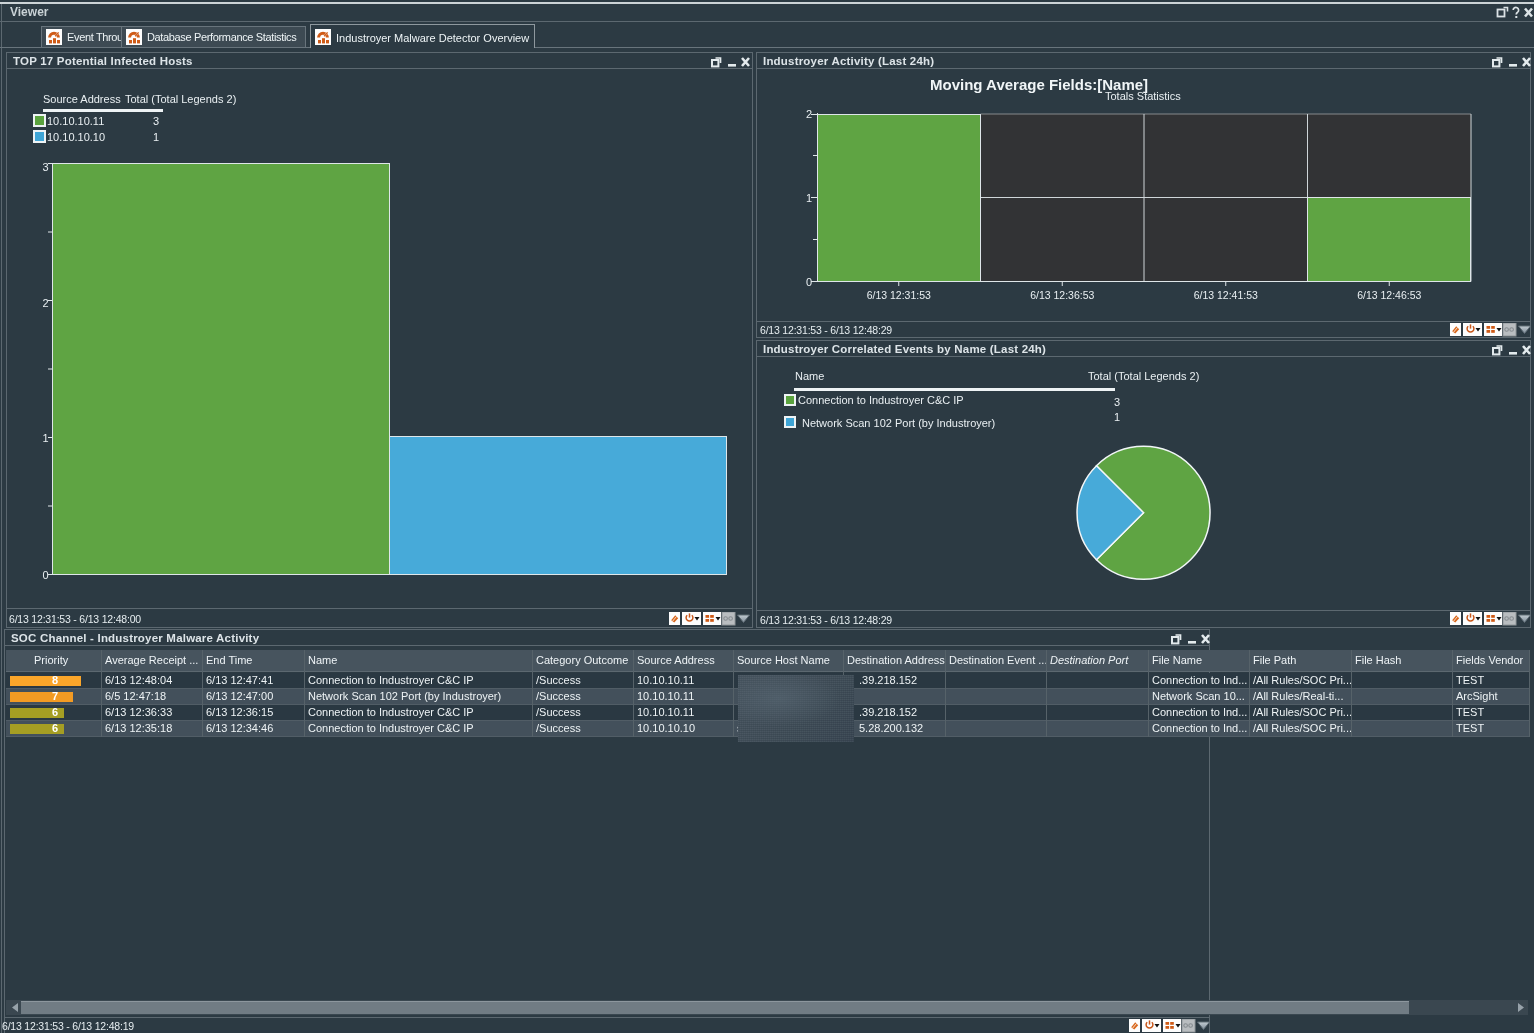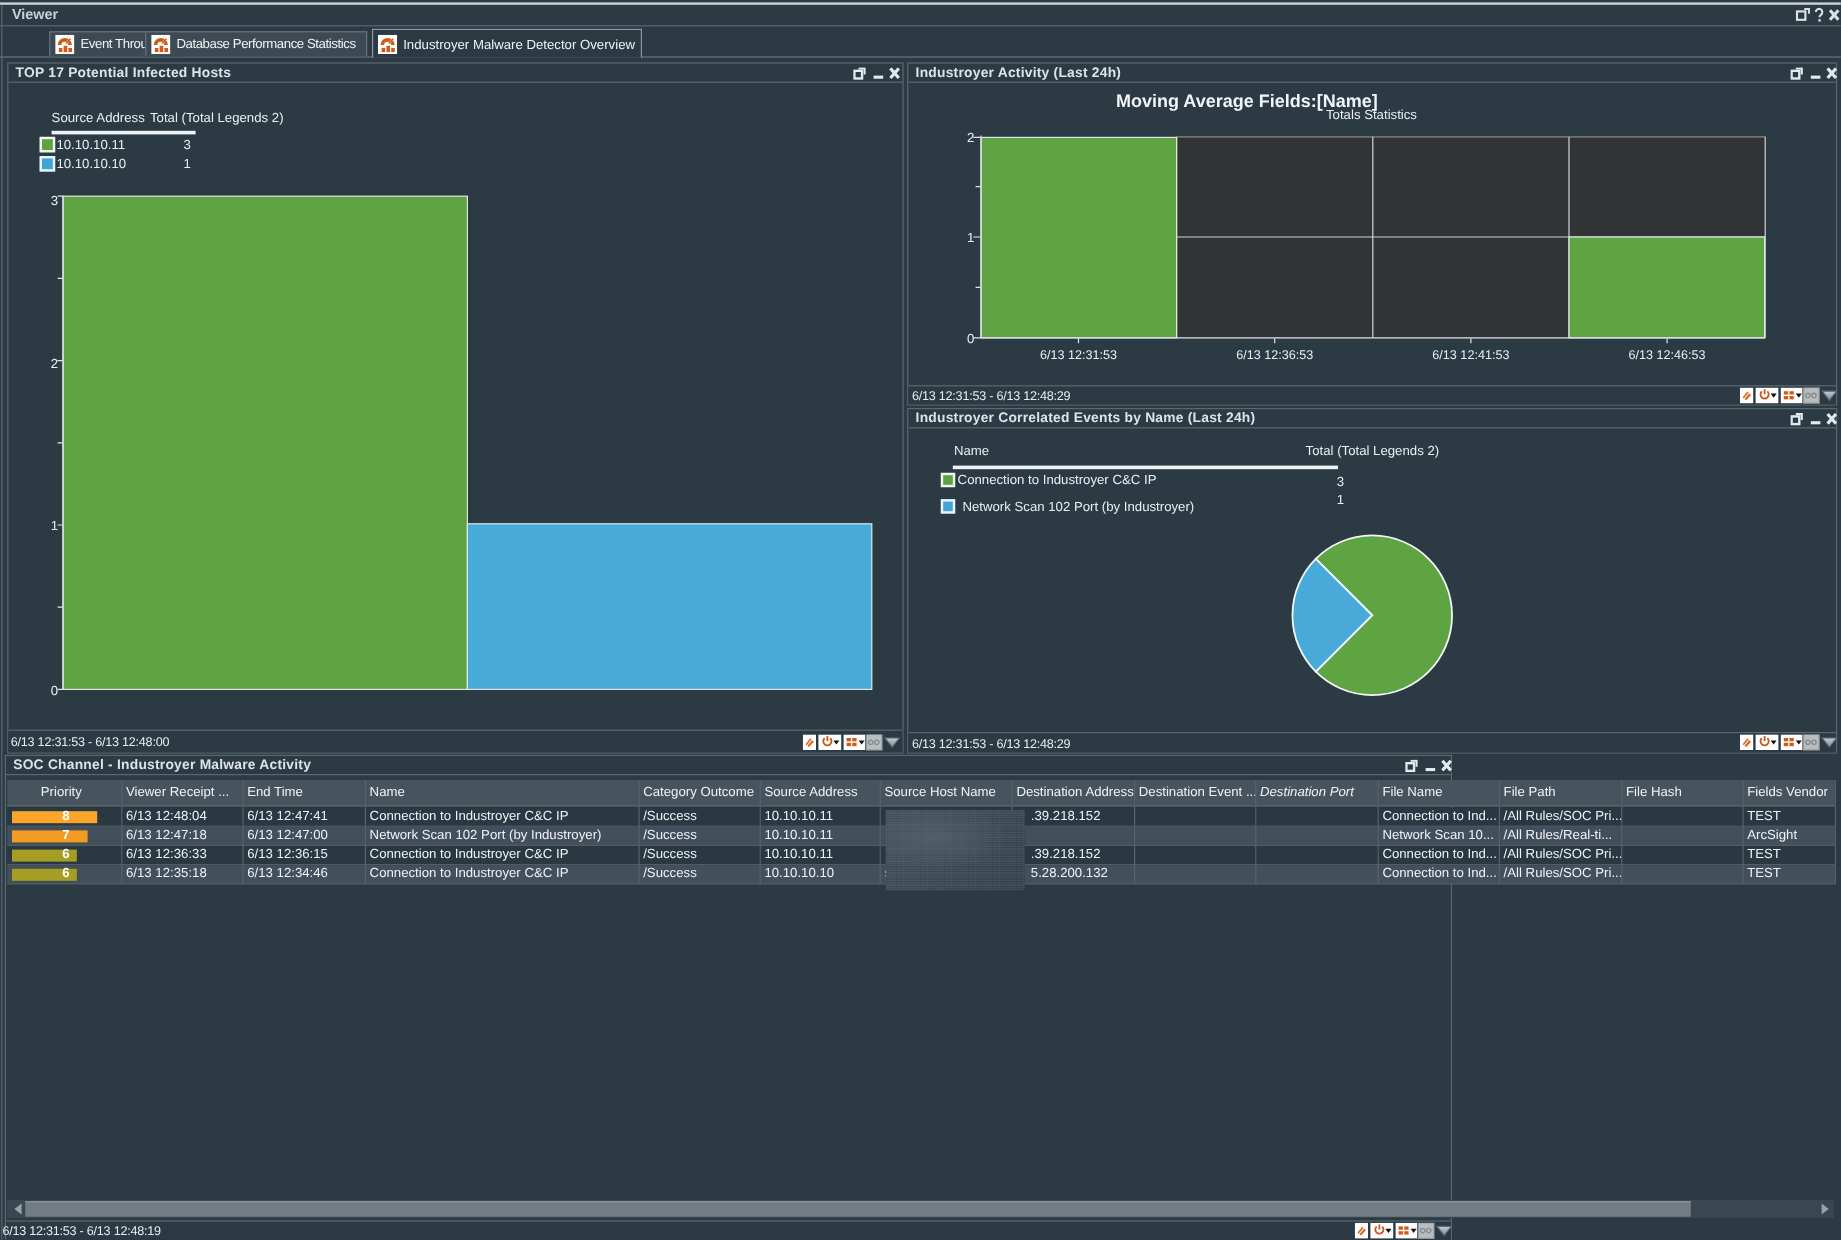--- a/index.html
+++ b/index.html
@@ -298,21 +298,21 @@
             <path d="M4.5,1 h5 v5" stroke-width="1.7"></path>
             <rect x="1" y="3" width="6.4" height="6.4" stroke-width="2"></rect>
           </g>
           <rect x="17" y="7" width="8" height="2.6" fill="#e3eaed"></rect>
           <path d="M31,1 L38,9 M38,1 L31,9" stroke="#e3eaed" stroke-width="2.6"></path>
         </svg></span>
   </div>
   <div id="grid">
       <div class="abs" style="left:1px;top:20px;width:1523px;height:22px;background:#47545e;border-bottom:1px solid #5c6870;">
         <div class="hcell" style="left:4px;width:92px;margin-left:21px;">Priority</div>
-        <div class="hcell" style="left:96px;width:101px;">Viewer Receipt ...</div>
+        <div class="hcell" style="left:96px;width:101px;">Average Receipt ...</div>
         <div class="hcell" style="left:197px;width:102px;">End Time</div>
         <div class="hcell" style="left:299px;width:228px;">Name</div>
         <div class="hcell" style="left:527px;width:101px;">Category Outcome</div>
         <div class="hcell" style="left:628px;width:100px;">Source Address</div>
         <div class="hcell" style="left:728px;width:110px;">Source Host Name</div>
         <div class="hcell" style="left:838px;width:102px;">Destination Address</div>
         <div class="hcell" style="left:940px;width:101px;">Destination Event ...</div>
         <div class="hcell" style="left:1041px;width:102px;font-style:italic;">Destination Port</div>
         <div class="hcell" style="left:1143px;width:101px;">File Name</div>
         <div class="hcell" style="left:1244px;width:102px;">File Path</div>
@@ -328,21 +328,21 @@
         <div class="cell" style="left:527px;width:101px;">/Success</div>
         <div class="cell" style="left:628px;width:100px;">10.10.10.11</div>
         <div class="cell" style="left:850px;width:90px;">.39.218.152</div>
         <div class="cell" style="left:1143px;width:101px;">Connection to Ind...</div>
         <div class="cell" style="left:1244px;width:102px;">/All Rules/SOC Pri...</div>
         <div class="cell" style="left:1447px;width:77px;">TEST</div>
       </div>
       <div class="row" style="top:59px;background:#43505b;border-bottom:1px solid #515d66;">
         <div class="abs" style="left:4px;top:3px;width:63px;height:10px;background:#f39b23;"></div>
         <div class="abs" style="left:4px;top:1px;width:90px;text-align:center;font-size:11px;font-weight:bold;color:#fff;">7</div>
-        <div class="cell" style="left:96px;width:101px;">6/13 12:47:18</div>
+        <div class="cell" style="left:96px;width:101px;">6/5 12:47:18</div>
         <div class="cell" style="left:197px;width:102px;">6/13 12:47:00</div>
         <div class="cell" style="left:299px;width:228px;">Network Scan 102 Port (by Industroyer)</div>
         <div class="cell" style="left:527px;width:101px;">/Success</div>
         <div class="cell" style="left:628px;width:100px;">10.10.10.11</div>
         <div class="cell" style="left:1143px;width:101px;">Network Scan 10...</div>
         <div class="cell" style="left:1244px;width:102px;">/All Rules/Real-ti...</div>
         <div class="cell" style="left:1447px;width:77px;">ArcSight</div>
       </div>
       <div class="row" style="top:75px;background:#2a3842;border-bottom:1px solid #515d66;">
         <div class="abs" style="left:4px;top:3px;width:54px;height:10px;background:#a59e23;"></div>

